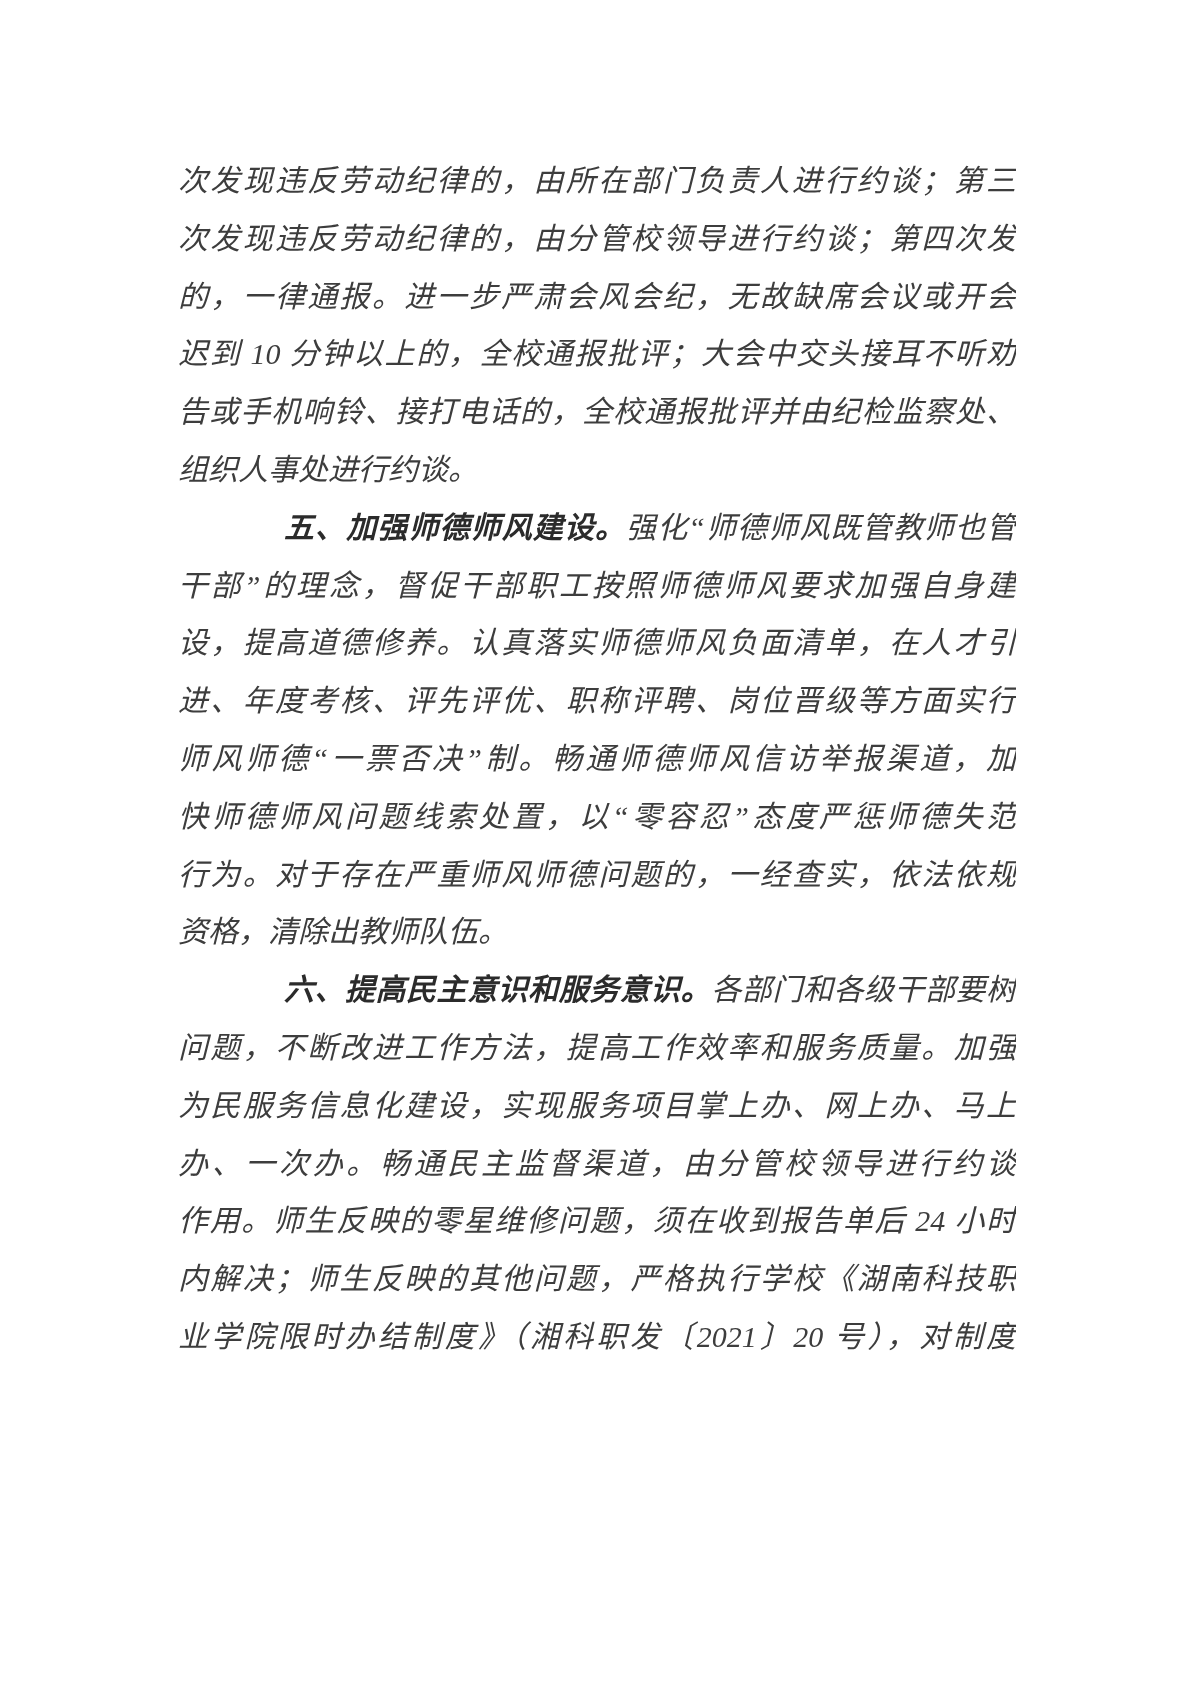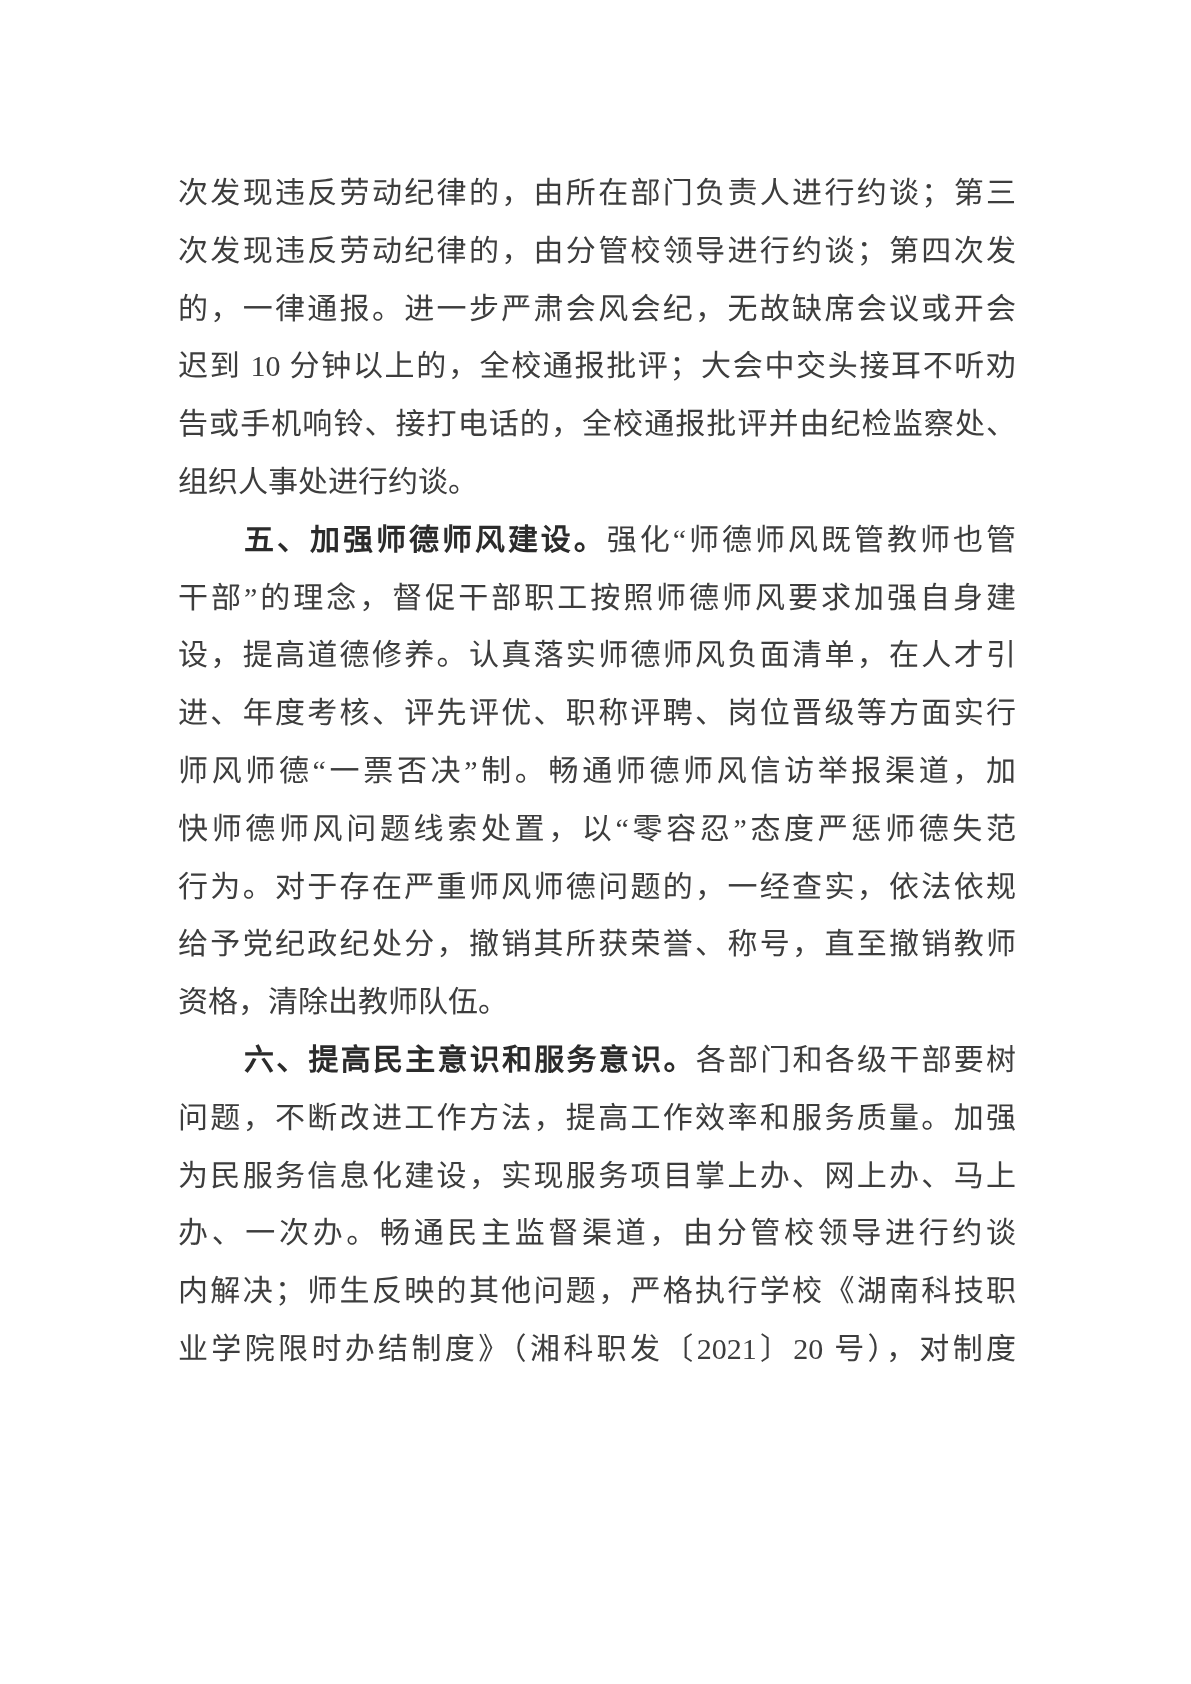--- a/index.html
+++ b/index.html
@@ -11,24 +11,25 @@
     position: relative;
     width: 1191px;
     height: 1684px;
     background: #ffffff;
     overflow: hidden;
     font-family: "Liberation Serif", "DejaVu Serif", serif;
   }
   .text-block {
     position: absolute;
     left: 178px;
-    top: 164px;
+    top: 152px;
     width: 838px;
     font-size: 30px;
     color: #3d3d3d;
+    font-style: italic;
   }
   .ln {
     height: 57.8px;
     line-height: 57.8px;
     text-align: justify;
     text-align-last: justify;
     overflow: hidden;
   }
   .ln.end {
     text-align: right;
@@ -39,20 +40,21 @@
     width: 772px;
   }
   .seg {
     font-family: "Liberation Serif", "DejaVu Serif", serif;
     font-weight: 400;
   }
   .seg.bold {
     font-family: "Liberation Sans", "DejaVu Sans", sans-serif;
     font-weight: 700;
     color: #2b2b2b;
+    margin-left: 40px;
   }
 </style>
 </head>
 <body>
 
 <div class="page">
   <div class="text-block">
 
     <div class="ln"><span class="seg">次发现违反劳动纪律的，由所在部门负责人进行约谈；第三</span></div>
     <div class="ln"><span class="seg">次发现违反劳动纪律的，由分管校领导进行约谈；第四次发</span></div>
@@ -61,24 +63,24 @@
     <div class="ln"><span class="seg">告或手机响铃、接打电话的，全校通报批评并由纪检监察处、</span></div>
     <div class="ln end"><span class="seg">组织人事处进行约谈。</span></div>
 
     <div class="ln ind"><span class="seg bold">五、加强师德师风建设。</span><span class="seg">强化“师德师风既管教师也管</span></div>
     <div class="ln"><span class="seg">干部”的理念，督促干部职工按照师德师风要求加强自身建</span></div>
     <div class="ln"><span class="seg">设，提高道德修养。认真落实师德师风负面清单，在人才引</span></div>
     <div class="ln"><span class="seg">进、年度考核、评先评优、职称评聘、岗位晋级等方面实行</span></div>
     <div class="ln"><span class="seg">师风师德“一票否决”制。畅通师德师风信访举报渠道，加</span></div>
     <div class="ln"><span class="seg">快师德师风问题线索处置，以“零容忍”态度严惩师德失范</span></div>
     <div class="ln"><span class="seg">行为。对于存在严重师风师德问题的，一经查实，依法依规</span></div>
-    <div class="ln"><span class="seg">给予党纪政纪处分，撤销其所获荣誉、称号，直至撤销教师</span></div>
     <div class="ln end"><span class="seg">资格，清除出教师队伍。</span></div>
 
     <div class="ln ind"><span class="seg bold">六、提高民主意识和服务意识。</span><span class="seg">各部门和各级干部要树</span></div>
     <div class="ln"><span class="seg">问题，不断改进工作方法，提高工作效率和服务质量。加强</span></div>
     <div class="ln"><span class="seg">为民服务信息化建设，实现服务项目掌上办、网上办、马上</span></div>
     <div class="ln"><span class="seg">办、一次办。畅通民主监督渠道，由分管校领导进行约谈</span></div>
+    <div class="ln"><span class="seg">作用。师生反映的零星维修问题，须在收到报告单后 24 小时</span></div>
     <div class="ln"><span class="seg">内解决；师生反映的其他问题，严格执行学校《湖南科技职</span></div>
     <div class="ln"><span class="seg">业学院限时办结制度》（湘科职发〔2021〕20 号），对制度</span></div>
 
   </div>
 </div>
 
 </body></html>

